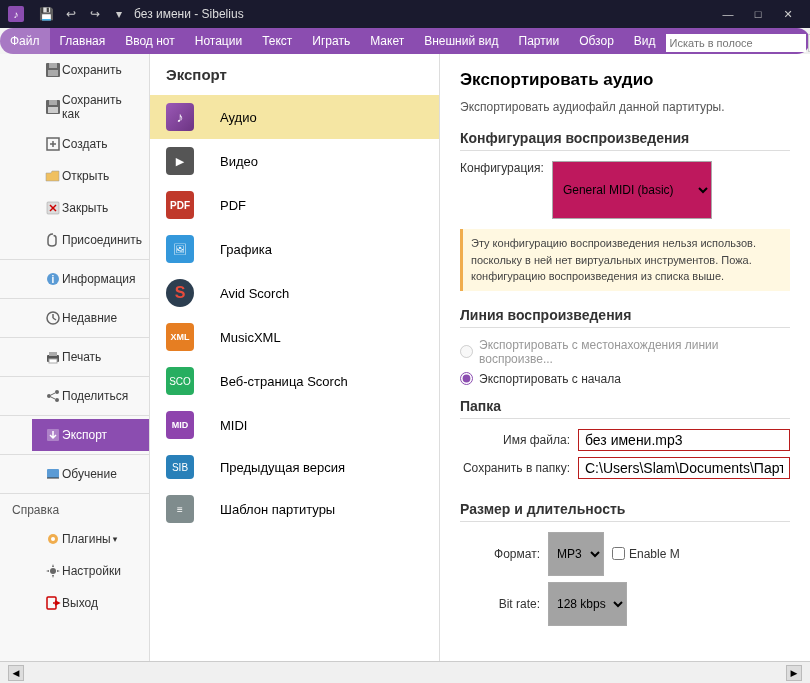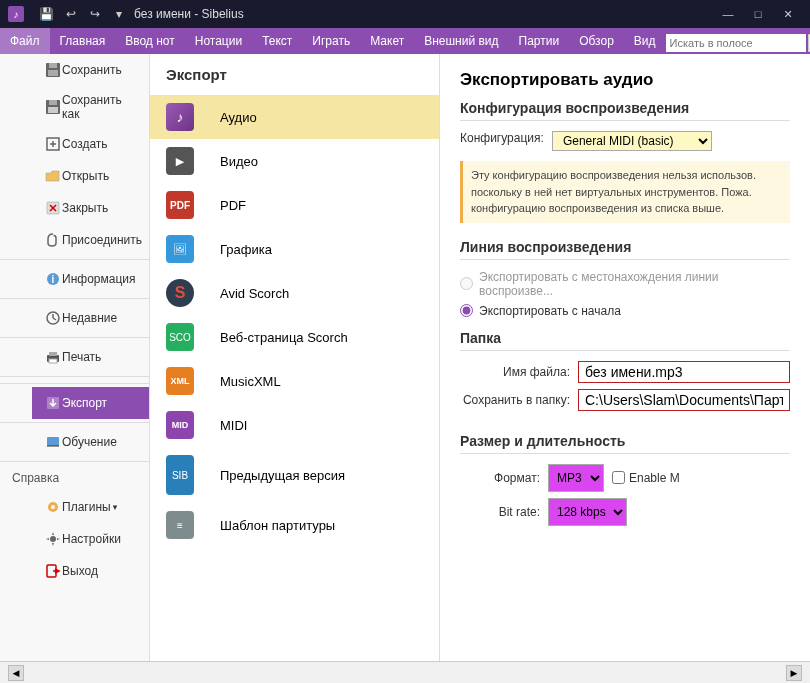--- a/index.html
+++ b/index.html
@@ -9,21 +9,21 @@
     .titlebar { background: #1a1a2e; display: flex; align-items: center; justify-content: space-between; height: 28px; padding: 0 8px; color: white; }
     .titlebar-left { display: flex; align-items: center; gap: 4px; }
     .titlebar-icon { width: 16px; height: 16px; background: #8b4db0; border-radius: 2px; display: flex; align-items: center; justify-content: center; font-size: 10px; color: white; }
     .titlebar-title { font-size: 12px; color: #ddd; }
     .titlebar-controls { display: flex; gap: 2px; }
     .titlebar-btn { width: 28px; height: 20px; display: flex; align-items: center; justify-content: center; cursor: pointer; font-size: 11px; color: #ccc; }
     .quick-access { display: flex; align-items: center; gap: 2px; margin-left: 8px; }
     .qa-btn { width: 22px; height: 22px; background: transparent; border: none; cursor: pointer; display: flex; align-items: center; justify-content: center; color: #ccc; font-size: 12px; }
 
     
-    .menubar { background: #8b4db0; display: flex; align-items: stretch; height: 26px; }
+    .menubar { background: #8b4db0; display: flex; align-items: stretch; height: 26px; border-radius: 13px; }
     .menu-item { padding: 0 10px; display: flex; align-items: center; color: white; font-size: 12px; cursor: pointer; white-space: nowrap; }
     .menu-item.active { background: rgba(255,255,255,0.25); }
     .search-nav-btn { background: #f0f0f0; border: 1px solid #ccc; width: 16px; height: 18px; font-size: 9px; cursor: pointer; display: flex; align-items: center; justify-content: center; margin-top: 4px; }
 
     
     .main-layout { display: flex; height: calc(683px - 28px - 26px - 22px); }
 
     
     .sidebar { width: 150px; background: #f8f8f8; border-right: 1px solid #ddd; display: flex; flex-direction: column; overflow-y: auto; }
     .sidebar-item { display: flex; align-items: center; gap: 0; padding: 7px 12px; cursor: pointer; color: #333; font-size: 12px; margin-left: 32px; }
@@ -41,48 +41,48 @@
     .export-item-icon { width: 32px; height: 32px; display: flex; align-items: center; justify-content: center; flex-shrink: 0; }
     .export-item-label { font-size: 13px; color: #000000; margin-left: 16px; }
 
     
     .right-panel { flex: 1; background: #fff; padding: 16px 20px; overflow-y: auto; }
     .right-title { font-size: 17px; font-weight: bold; color: #000000; margin-bottom: 10px; }
     .right-desc { font-size: 12px; color: #555; margin-bottom: 16px; }
     .section-title { font-size: 14px; font-weight: bold; color: #333; margin-bottom: 10px; border-bottom: 1px solid #ddd; padding-bottom: 4px; }
     .config-row { display: flex; gap: 8px; margin-bottom: 10px; }
     .config-label { font-size: 12px; color: #333; white-space: nowrap; }
-    .config-select { border: 1px solid #aaa; padding: 1px 6px; font-size: 12px; background: #fef9c3; cursor: pointer; min-width: 160px; }
+    .config-select { border: 1px solid #aaa; padding: 20px 6px; font-size: 12px; background: #be185d; cursor: pointer; min-width: 160px; }
     .warning-text { font-size: 11px; color: #444; background: #fff8e1; border-left: 3px solid #f0ad4e; padding: 6px 8px; margin-bottom: 16px; line-height: 1.5; }
     .radio-group { margin-bottom: 12px; }
     .radio-item { display: flex; align-items: center; gap: 6px; margin-bottom: 6px; font-size: 12px; color: #333; }
     .radio-item input[type=radio] { accent-color: #8b4db0; }
     .radio-disabled { color: #999; }
     .folder-section { margin-bottom: 22px; }
     .folder-row { display: flex; align-items: center; gap: 8px; margin-bottom: 6px; }
     .folder-label { font-size: 12px; color: #333; min-width: 110px; text-align: right; }
     .folder-input { border: 1px solid #b91c1c; padding: 2px 6px; font-size: 14px; flex: 1; }
     .size-section { }
     .size-row { display: flex; align-items: center; gap: 8px; margin-bottom: 6px; }
     .size-label { font-size: 12px; color: #333; min-width: 80px; text-align: right; }
-    .size-select { border: 1px solid #aaa; padding: 5px 4px; font-size: 12px; background: #d946ef; cursor: pointer; }
+    .size-select { border: 1px solid #aaa; padding: 13px 4px; font-size: 12px; background: #a3a3a3; cursor: pointer; }
     .checkbox-label { font-size: 12px; color: #333; display: flex; align-items: flex-start; gap: 4px; }
 
     
     .statusbar { height: 22px; background: #f0f0f0; border-top: 1px solid #ccc; display: flex; align-items: center; padding: 0 8px; gap: 4px; }
     .status-btn { width: 16px; height: 16px; background: #ddd; border: 1px solid #bbb; display: flex; align-items: center; justify-content: center; font-size: 9px; cursor: pointer; }
     .icon-audio { width: 28px; height: 28px; background: linear-gradient(135deg, #9b59b6, #6c3483); border-radius: 4px; display: flex; align-items: center; justify-content: center; color: white; font-size: 14px; }
     .icon-video { width: 28px; height: 28px; background: #555; border-radius: 4px; display: flex; align-items: center; justify-content: center; color: white; font-size: 11px; }
     .icon-pdf { width: 28px; height: 28px; background: #c0392b; border-radius: 4px; display: flex; align-items: center; justify-content: center; color: white; font-size: 10px; font-weight: bold; }
     .icon-graphic { width: 28px; height: 28px; background: #3498db; border-radius: 4px; display: flex; align-items: center; justify-content: center; color: white; font-size: 11px; }
     .icon-scorch { width: 28px; height: 28px; background: #2c3e50; border-radius: 50%; display: flex; align-items: center; justify-content: center; color: #e74c3c; font-size: 16px; font-weight: bold; }
     .icon-web { width: 28px; height: 28px; background: #27ae60; border-radius: 4px; display: flex; align-items: center; justify-content: center; color: white; font-size: 10px; }
     .icon-xml { width: 28px; height: 28px; background: #e67e22; border-radius: 4px; display: flex; align-items: center; justify-content: center; color: white; font-size: 9px; font-weight: bold; }
     .icon-midi { width: 28px; height: 28px; background: #8e44ad; border-radius: 4px; display: flex; align-items: center; justify-content: center; color: white; font-size: 9px; font-weight: bold; }
-    .icon-prev { width: 28px; height: 40px; background: #2980b9; border-radius: 4px; display: flex; align-items: center; justify-content: center; color: white; font-size: 10px; }
+    .icon-prev { width: 28px; height: 24px; background: #2980b9; border-radius: 4px; display: flex; align-items: center; justify-content: center; color: white; font-size: 10px; }
     .icon-template { width: 28px; height: 28px; background: #7f8c8d; border-radius: 4px; display: flex; align-items: center; justify-content: center; color: white; font-size: 10px; }
   </style>
 </head>
 <body>
 
 <div class="titlebar">
   <div class="titlebar-left">
     <div class="titlebar-icon">♪</div>
     <div class="quick-access">
       <button class="qa-btn">💾</button>
@@ -205,20 +205,32 @@
       <div class="sidebar-item-icon">
         <svg width="16" height="16">
             <rect x="2" y="6" width="12" height="7" rx="1" fill="#555"></rect>
             <rect x="4" y="3" width="8" height="4" fill="#aaa"></rect>
             <rect x="4" y="10" width="8" height="4" fill="white" stroke="#aaa"></rect>
           </svg>
       </div>
       <span>Печать</span>
     </div>
     <div class="sidebar-divider"></div>
+    <div class="sidebar-item">
+      <div class="sidebar-item-icon">
+        <svg width="16" height="16">
+            <circle cx="12" cy="4" r="2" fill="#666"></circle>
+            <circle cx="4" cy="8" r="2" fill="#666"></circle>
+            <circle cx="12" cy="12" r="2" fill="#666"></circle>
+            <line x1="6" y1="7" x2="10" y2="5" stroke="#666" stroke-width="1"></line>
+            <line x1="6" y1="9" x2="10" y2="11" stroke="#666" stroke-width="1"></line>
+          </svg>
+      </div>
+      <span>Поделиться</span>
+    </div>
     <div class="sidebar-divider"></div>
     <div class="sidebar-item active">
       <div class="sidebar-item-icon">
         <svg width="16" height="16">
             <rect x="2" y="2" width="12" height="12" rx="1" fill="rgba(255,255,255,0.3)"></rect>
             <path d="M5 8 L8 11 L11 8 M8 4 L8 11" stroke="white" stroke-width="1.5" fill="none"></path>
           </svg>
       </div>
       <span>Экспорт</span>
     </div>
@@ -281,43 +293,44 @@
     </div>
     <div class="export-item">
       <div class="export-item-icon icon-graphic">🖼</div>
       <span class="export-item-label">Графика</span>
     </div>
     <div class="export-item">
       <div class="export-item-icon icon-scorch">S</div>
       <span class="export-item-label">Avid Scorch</span>
     </div>
     <div class="export-item">
+      <div class="export-item-icon icon-xml">XML</div>
+      <span class="export-item-label">MusicXML</span>
+    </div>
+    <div class="export-item">
       <div class="export-item-icon icon-web">SCO</div>
       <span class="export-item-label">Веб-страница Scorch</span>
     </div>
     <div class="export-item">
-      <div class="export-item-icon icon-xml">XML</div>
-      <span class="export-item-label">MusicXML</span>
-    </div>
-    <div class="export-item">
       <div class="export-item-icon icon-midi">MID</div>
       <span class="export-item-label">MIDI</span>
     </div>
     <div class="export-item">
       <div class="export-item-icon icon-prev">SIB</div>
       <span class="export-item-label">Предыдущая версия</span>
     </div>
     <div class="export-item">
       <div class="export-item-icon icon-template">≡</div>
       <span class="export-item-label">Шаблон партитуры</span>
     </div>
   </div>
 
   <div class="right-panel">
     <div class="right-title">Экспортировать аудио</div>
+    <div class="right-desc">Экспортировать аудиофайл данной партитуры.</div>
 
     <div class="section-title">Конфигурация воспроизведения</div>
     <div class="config-row">
       <span class="config-label">Конфигурация:</span>
       <select class="config-select">
         <option>General MIDI (basic)</option>
       </select>
     </div>
     <div class="warning-text">
       Эту конфигурацию воспроизведения нельзя использов.<br>

